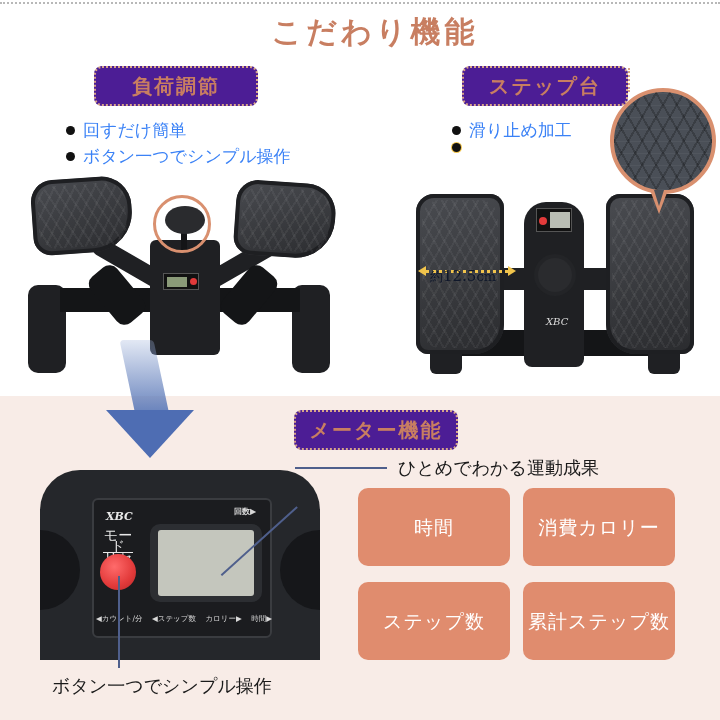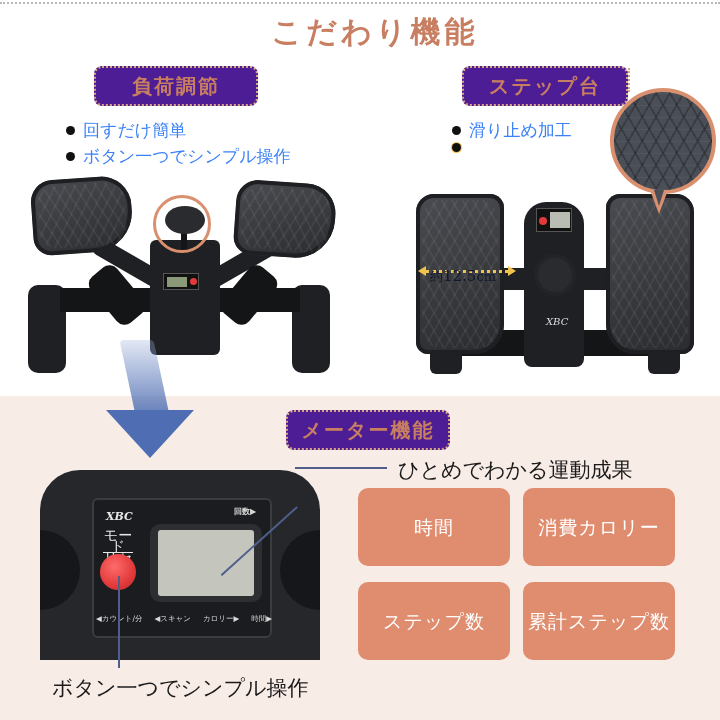--- a/index.html
+++ b/index.html
@@ -67,21 +67,21 @@
   .meter-mode .line { border-top: 1px solid #e8e8e8; width: 30px; margin: 0 auto; }
   .meter-red-btn { position: absolute; left: 60px; top: 84px; width: 36px; height: 36px; border-radius: 50%;
     background: radial-gradient(circle at 40% 35%, #ff6b6b, #e23a3a 60%, #b82828); }
   .meter-screen-bezel { position: absolute; left: 110px; top: 54px; width: 112px; height: 78px; background: #2c2e32; border-radius: 10px; }
   .meter-screen { position: absolute; left: 118px; top: 60px; width: 96px; height: 66px; background: #c4c6bd; border-radius: 3px; }
   .meter-kaisu { position: absolute; left: 194px; top: 36px; color: #d8d8d8; font-family: "DejaVu Sans", sans-serif; font-size: 8px; font-weight: bold; }
   .meter-bottom { position: absolute; left: 56px; top: 144px; width: 176px; color: #d8d8d8; font-family: "DejaVu Sans", sans-serif; font-size: 7.5px; display: flex; justify-content: space-between; }
 
   .callout-line { position: absolute; background: #4f5f8c; }
 
-  .feature-caption { position: absolute; font-size: 21px; color: #1a1a1a; }
+  .feature-caption { position: absolute; font-size: 18px; color: #1a1a1a; }
 
   .tile { position: absolute; width: 152px; height: 78px; border-radius: 10px; background: #e08c6e;
     color: #fff; font-family: "DejaVu Sans", sans-serif; font-size: 19px; display: flex; align-items: center; justify-content: center;
     text-align: center; line-height: 22px; letter-spacing: 1px; }
 </style>
 </head>
 <body>
 
 <div class="top-dots"></div>
 
@@ -171,41 +171,41 @@
   </div>
 <div class="zoom-pointer"></div>
 <div class="zoom-pointer-in"></div>
 <div style="position:absolute; left:628px; top:68px; width:0; height:24px; border-left:2px dotted #d7a488;"></div>
 
 <div class="pink-bg"></div>
 
 <div class="arrow-shaft"></div>
 <div class="arrow-head"></div>
 
-<div class="label-box" style="left:286px; top:410px; width:164px; height:40px; line-height:36px;">メーター機能</div>
+<div class="label-box" style="left:294px; top:410px; width:164px; height:40px; line-height:36px;">メーター機能</div>
 
 <div class="feature-caption" style="left:398px; top:456px;">ひとめでわかる運動成果</div>
 
 <div class="meter-panel">
   <div class="meter-side-l"></div>
   <div class="meter-side-r"></div>
   <div class="meter-face"></div>
   <div class="meter-logo">XBC</div>
   <div class="meter-mode">
     <div>モード</div>
     <div class="line"></div>
     <div>リセット</div>
   </div>
   <div class="meter-red-btn"></div>
   <div class="meter-screen-bezel"></div>
   <div class="meter-screen"></div>
   <div class="meter-kaisu">回数▶</div>
   <div class="meter-bottom">
     <span>◀カウント/分</span>
-    <span>◀スキャン</span>
+    <span>◀ステップ数</span>
     <span>カロリー▶</span>
     <span>時間▶</span>
   </div>
 </div>
 
 <div class="callout-line" style="left:295px; top:467px; width:92px; height:1.5px;"></div>
 <div class="callout-line" style="left:205px; top:510px; width:102px; height:1.5px; transform-origin:right center; transform:rotate(-42deg); left:195px; top:506px;"></div>
 <div class="callout-line" style="left:118px; top:576px; width:1.5px; height:92px;"></div>
 
 <div class="feature-caption" style="left:52px; top:674px;">ボタン一つでシンプル操作</div>

